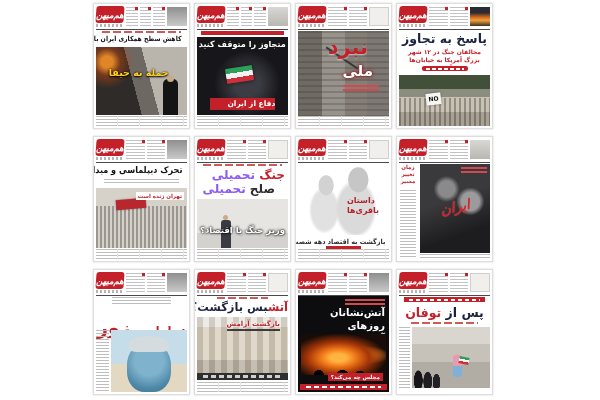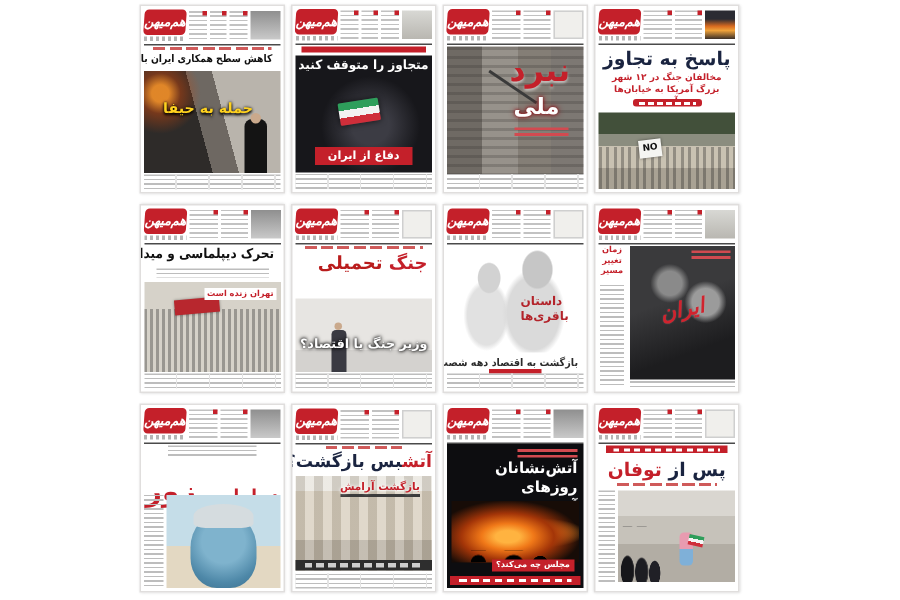--- a/index.html
+++ b/index.html
@@ -62,29 +62,29 @@
   
   .c2 .kickr{position:absolute;top:0;left:4px;right:4px;height:4px;background:var(--red);}
   .c2 .photo{position:absolute;top:6px;bottom:11px;left:0;right:0;background:
       radial-gradient(circle at 55% 60%,#3c3c44 0 18%,transparent 48%),#17171b;}
   .c2 .h{position:absolute;top:2px;left:0;right:0;color:#fff;font-size:8.5px;
          transform:scaleX(.95);}
   .c2 .flag{position:absolute;left:32%;top:38%;width:27px;height:15px;transform:rotate(-9deg);
       background:linear-gradient(180deg,#2e9e5b 0 34%,#f2f2f2 34% 67%,#cf2e3a 67%);
       border-radius:1px;box-shadow:0 0 4px rgba(0,0,0,.7);}
   .c2 .rbox{position:absolute;bottom:5px;left:14%;right:14%;height:12px;background:var(--red);
-      color:#fff;font-size:7.5px;font-weight:700;text-align:center;line-height:12px;}
+      color:#fff;font-size:7.5px;font-weight:700;text-align:right;line-height:12px;}
 
   
   .c3 .photo{position:absolute;inset:0 0 10px 0;background:
       repeating-linear-gradient(180deg,rgba(45,42,40,.22) 0 2px,transparent 2px 6px),
       linear-gradient(90deg,#6f6a64 0 26%,#97928b 26% 52%,#847e76 52% 76%,#7d7873 76%);}
   .c3 .crane{position:absolute;left:28%;top:30%;width:38px;height:1.5px;background:#3a3a3a;
       transform:rotate(34deg);}
-  .c3 .w1{position:absolute;top:4px;right:9px;color:var(--red);font-size:21px;font-weight:800;
+  .c3 .w1{position:absolute;top:4px;right:21px;color:var(--red);font-size:21px;font-weight:800;
       text-shadow:0 1px 2px rgba(255,255,255,.55);margin-left:44px;}
   .c3 .w2{position:absolute;top:31px;right:16px;color:#fff;font-size:15px;font-weight:800;
       text-shadow:0 0 2px #8c1016,0 0 4px #8c1016;}
   .c3 .mini{position:absolute;top:54px;right:10px;width:36px;height:7px;
       background:repeating-linear-gradient(180deg,#d24a50 0 2px,transparent 2px 4px);}
 
   
   .c4 .h{position:absolute;top:0;left:0;right:0;font-size:12.5px;color:var(--navy);}
   .c4 .sub{position:absolute;top:17px;left:8px;right:8px;color:var(--red);font-size:6px;
       font-weight:700;text-align:center;line-height:1.35;}
@@ -110,21 +110,21 @@
       background:repeating-linear-gradient(90deg,rgba(40,40,40,.35) 0 2px,transparent 2px 4px);}
   .c5 .banner{position:absolute;left:22%;top:18%;width:30px;height:10px;background:#b8272e;
       transform:rotate(-5deg);box-shadow:0 0 2px rgba(0,0,0,.4);z-index:2;}
   .c5 .lab{position:absolute;right:3px;top:4px;background:#fff;color:var(--red);font-size:5.5px;
       font-weight:700;padding:1px 2px;z-index:3;}
 
   
   .c6 .kick{position:absolute;top:0;left:6px;right:6px;}
   .c6 .l1{position:absolute;top:4px;right:3px;font-size:12px;font-weight:800;}
   .c6 .l2{position:absolute;top:18px;right:13px;font-size:12px;font-weight:800;}
-  .c6 .wr{color:var(--red);} .c6 .wg{color:#b91c1c;} .c6 .wk{color:#2e2e2e;}
+  .c6 .wr{color:var(--red);} .c6 .wg{color:#8b5cf6;} .c6 .wk{color:#2e2e2e;}
   .c6 .photo{position:absolute;top:35px;bottom:11px;left:0;right:0;background:
       linear-gradient(180deg,#e7e5e2 0 70%,#d4d2cf 70%);}
   .c6 .fig{position:absolute;left:26%;bottom:0;width:10px;height:28px;background:#3a3a42;
       border-radius:3px 3px 0 0;}
   .c6 .fig::before{content:"";position:absolute;top:-5px;left:2.5px;width:5px;height:5px;
       border-radius:50%;background:#caa98c;}
   .c6 .bh{position:absolute;bottom:13px;right:3px;color:#fff;font-size:8.5px;font-weight:800;
       text-shadow:0 0 2px #000,0 0 3px #000;white-space:nowrap;margin-top:12px;}
 
   
@@ -362,20 +362,24 @@
       <div class="titem"></div>
       <div class="thumb t-map"></div>
     </div>
     <div class="rule"></div>
     <div class="body">
       <div class="kick redbar"></div>
       <div class="l1">
         <span class="wr">جنگ</span>
         <span class="wg">تحمیلی</span>
       </div>
+      <div class="l2">
+        <span class="wk">صلح</span>
+        <span class="wg">تحمیلی</span>
+      </div>
       <div class="photo">
         <div class="fig"></div>
         <div class="bh">وزیر جنگ یا اقتصاد؟</div>
       </div>
       <div class="foot"></div>
     </div>
   </div>
 
   <div class="cover c7 col3 row2">
     <div class="head">

